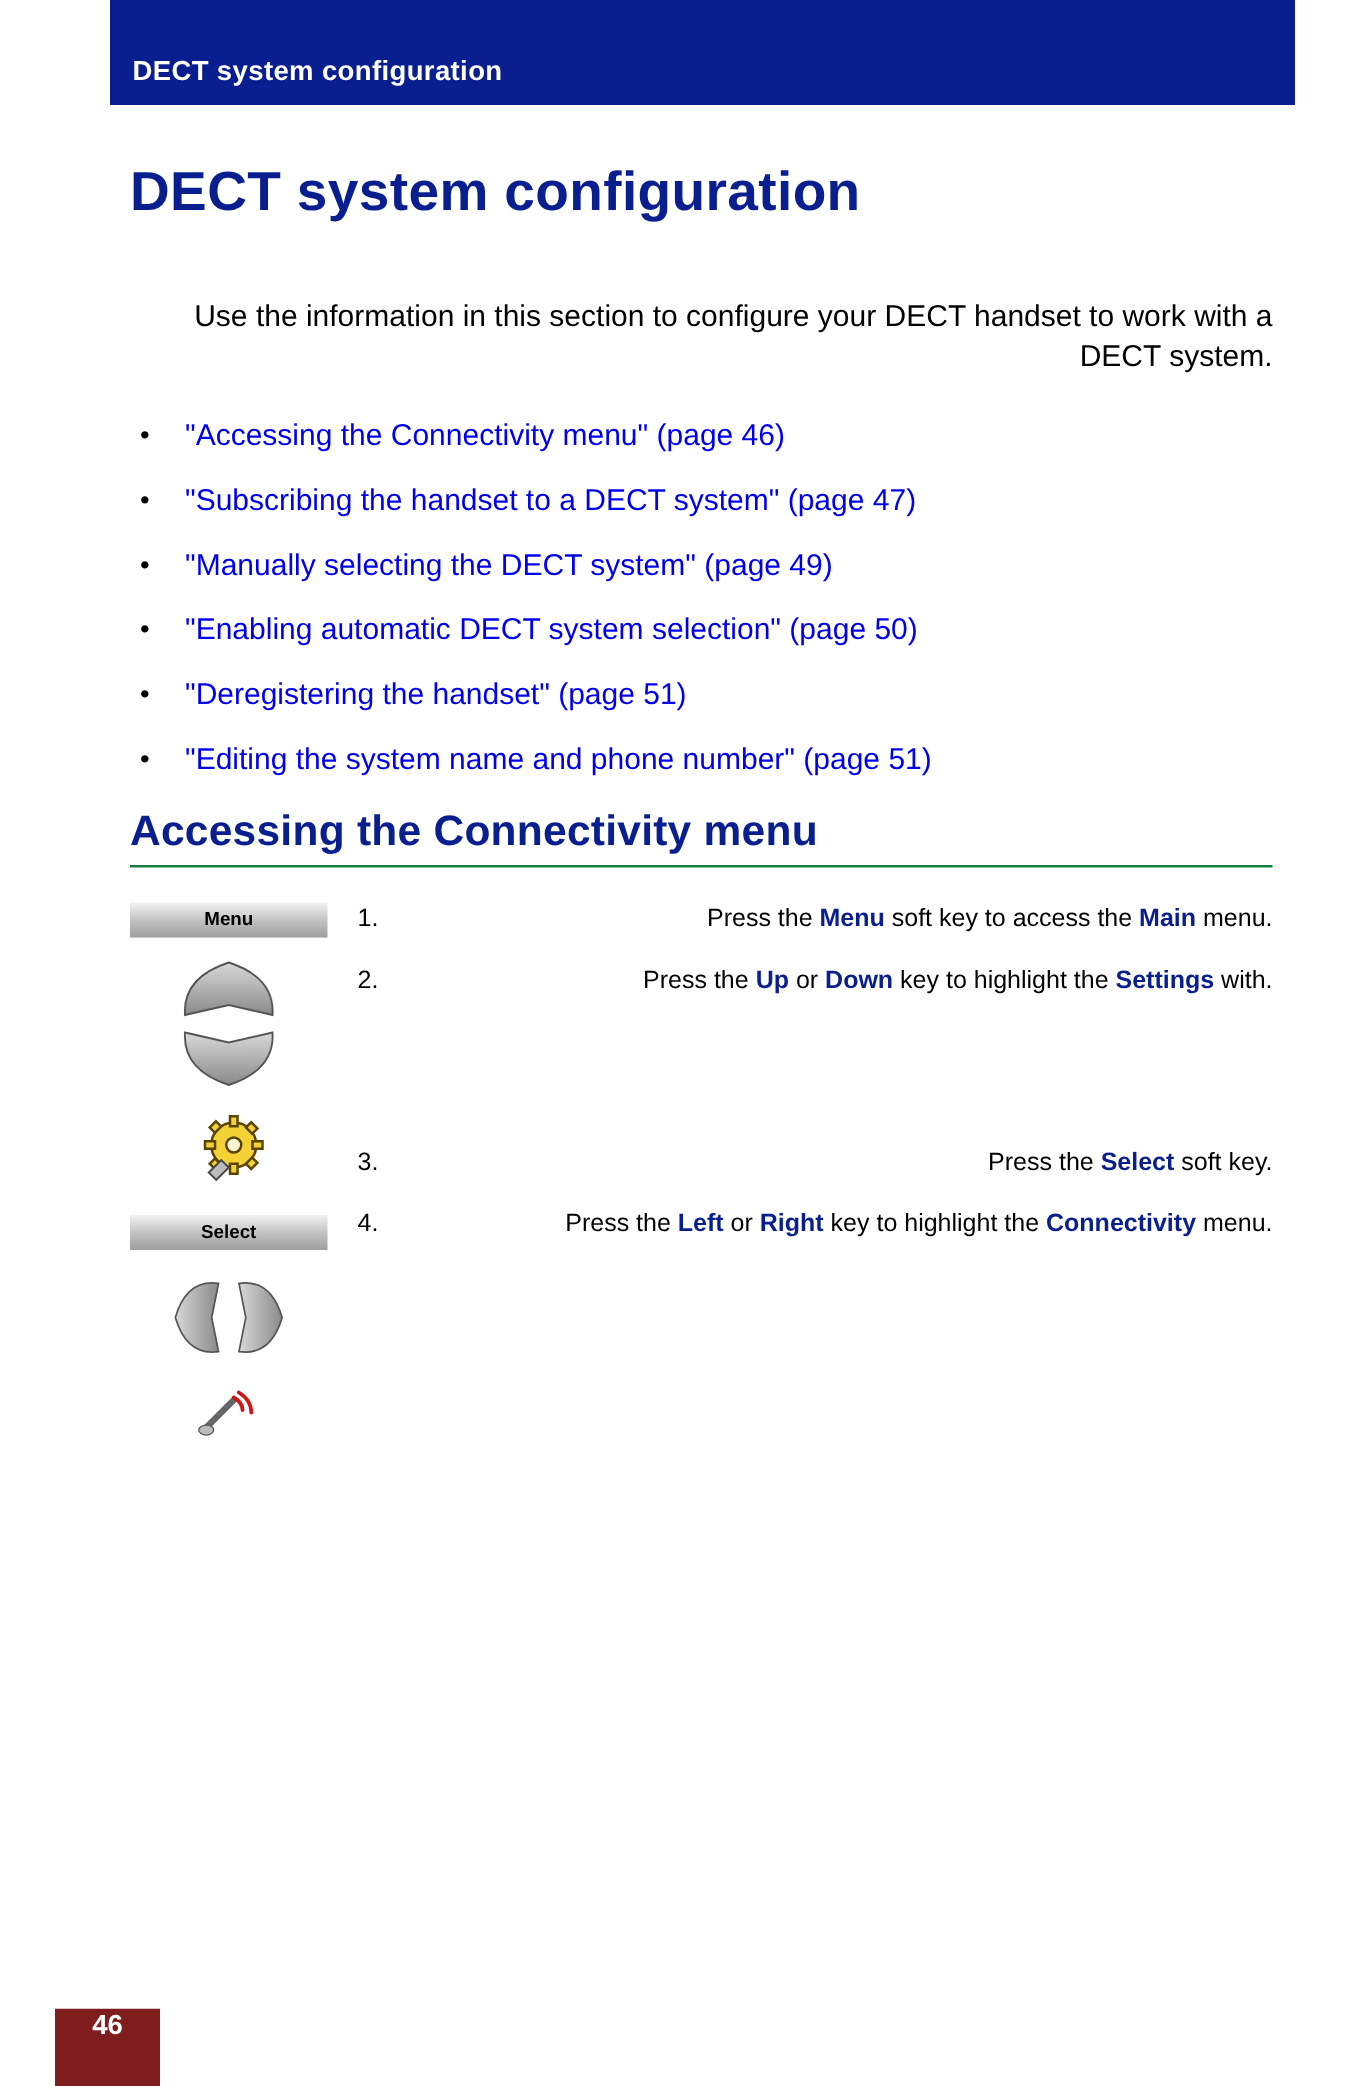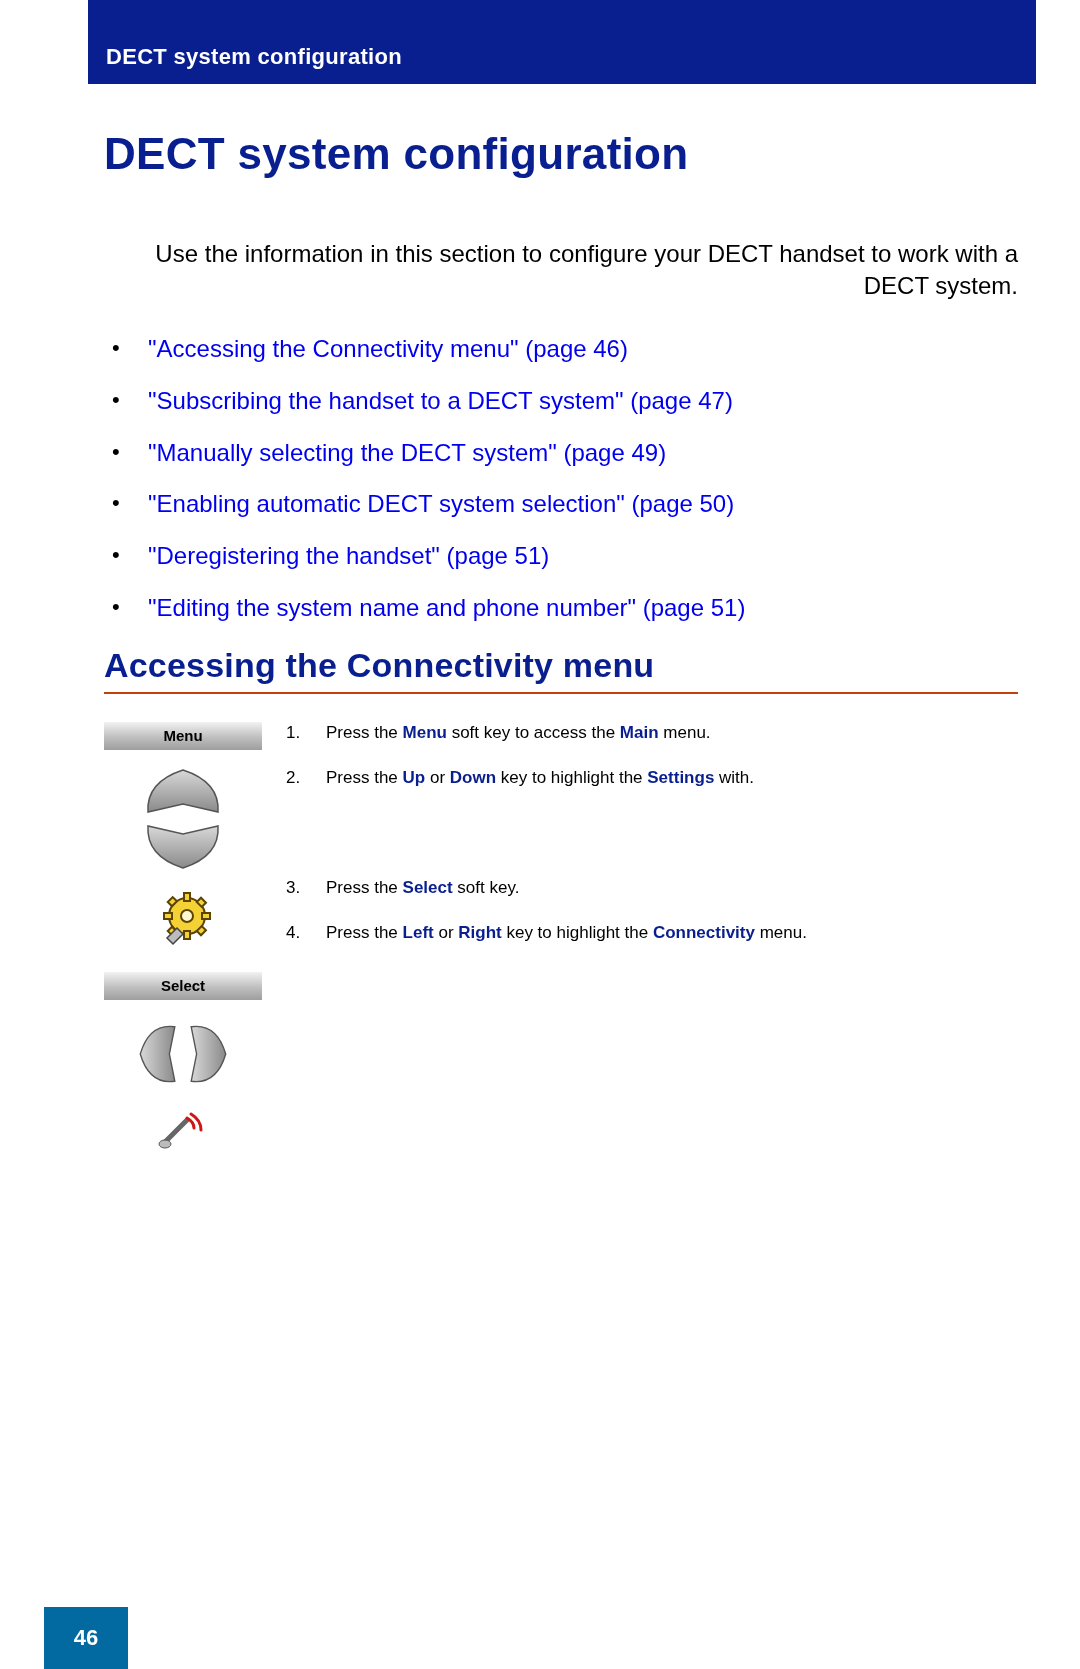--- a/index.html
+++ b/index.html
@@ -65,21 +65,21 @@
     color: #000;
     font-size: 22px;
   }
   .more-info { margin-bottom: 42px; }
   .link-inline { color: #0000ee; }
   h2.section {
     color: #0a1f8f;
     font-size: 34px;
     font-weight: 800;
     padding-bottom: 4px;
-    border-bottom: 2px solid #c2410c;
+    border-bottom: 2px solid #15803d;
     margin-bottom: 28px;
     letter-spacing: 0.2px;
   }
   .intro-steps { margin-bottom: 28px; }
   .steps-area {
     display: flex;
     gap: 24px;
   }
   .icons-col {
     width: 158px;
@@ -101,21 +101,22 @@
     margin-bottom: 14px;
   }
   .icon-slot {
     width: 100px;
     display: flex;
     justify-content: center;
     margin-bottom: 14px;
   }
   .text-col {
     flex: 1;
-    font-size: 17px;
+    font-size: 20px;
+    text-align: right;
   }
   ol.steps {
     list-style: none;
     counter-reset: step;
   }
   ol.steps li {
     counter-increment: step;
     position: relative;
     padding-left: 40px;
     margin-bottom: 22px;
@@ -125,26 +126,26 @@
     position: absolute;
     left: 0;
   }
   .kw { color: #0a1f8f; font-weight: bold; }
   .footer-bar {
     position: absolute;
     left: 44px;
     bottom: 0;
     width: 84px;
     height: 62px;
-    background: #0369a1;
+    background: #7f1d1d;
     color: #fff;
     font-weight: bold;
     font-size: 22px;
     display: flex;
-    align-items: center;
+    align-items: flex-start;
     justify-content: center;
   }
   .spacer-2 { height: 10px; }
 </style>
 </head>
 <body>
 
 <div class="header-bar">
   <span>DECT system configuration</span>
 </div>
@@ -237,21 +238,21 @@
     </div>
 
     <div class="text-col">
       <ol class="steps">
         <li>
           <span>Press the </span><span class="kw">Menu</span><span> soft key to access the </span><span class="kw">Main</span><span> menu.</span>
         </li>
         <li>
           <span>Press the </span><span class="kw">Up</span><span> or </span><span class="kw">Down</span><span> key to highlight the </span><span class="kw">Settings</span><span> with.</span>
         </li>
-        <li style="margin-top:88px;">
+        <li style="margin-top:120px;">
           <span>Press the </span><span class="kw">Select</span><span> soft key.</span>
         </li>
         <li>
           <span>Press the </span><span class="kw">Left</span><span> or </span><span class="kw">Right</span><span> key to highlight the </span><span class="kw">Connectivity</span><span> menu.</span>
         </li>
       </ol>
     </div>
   </div>
 
 </div>

